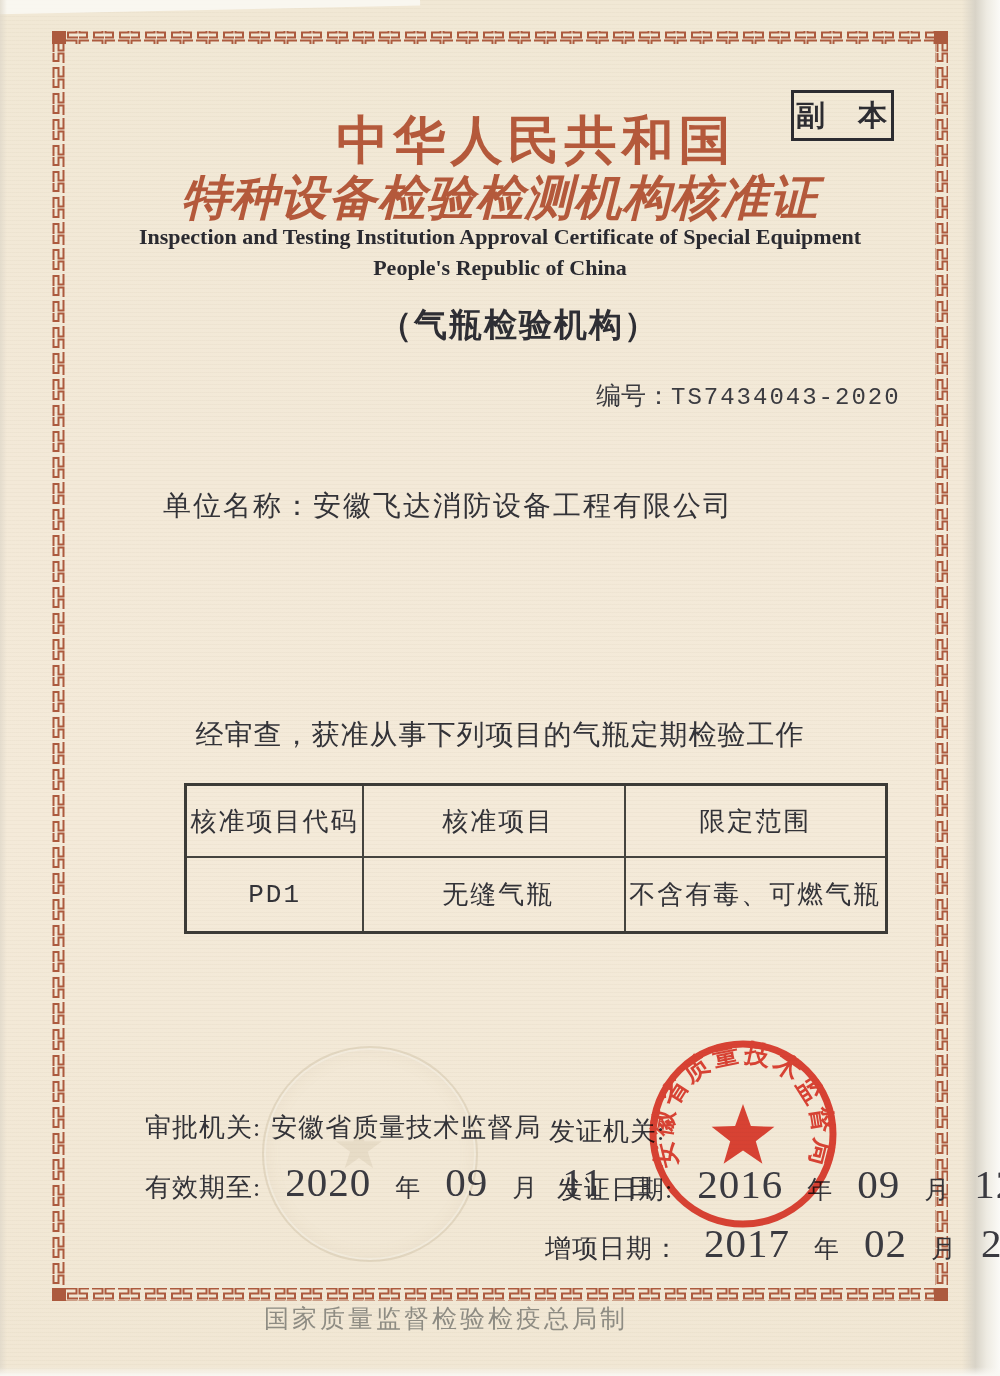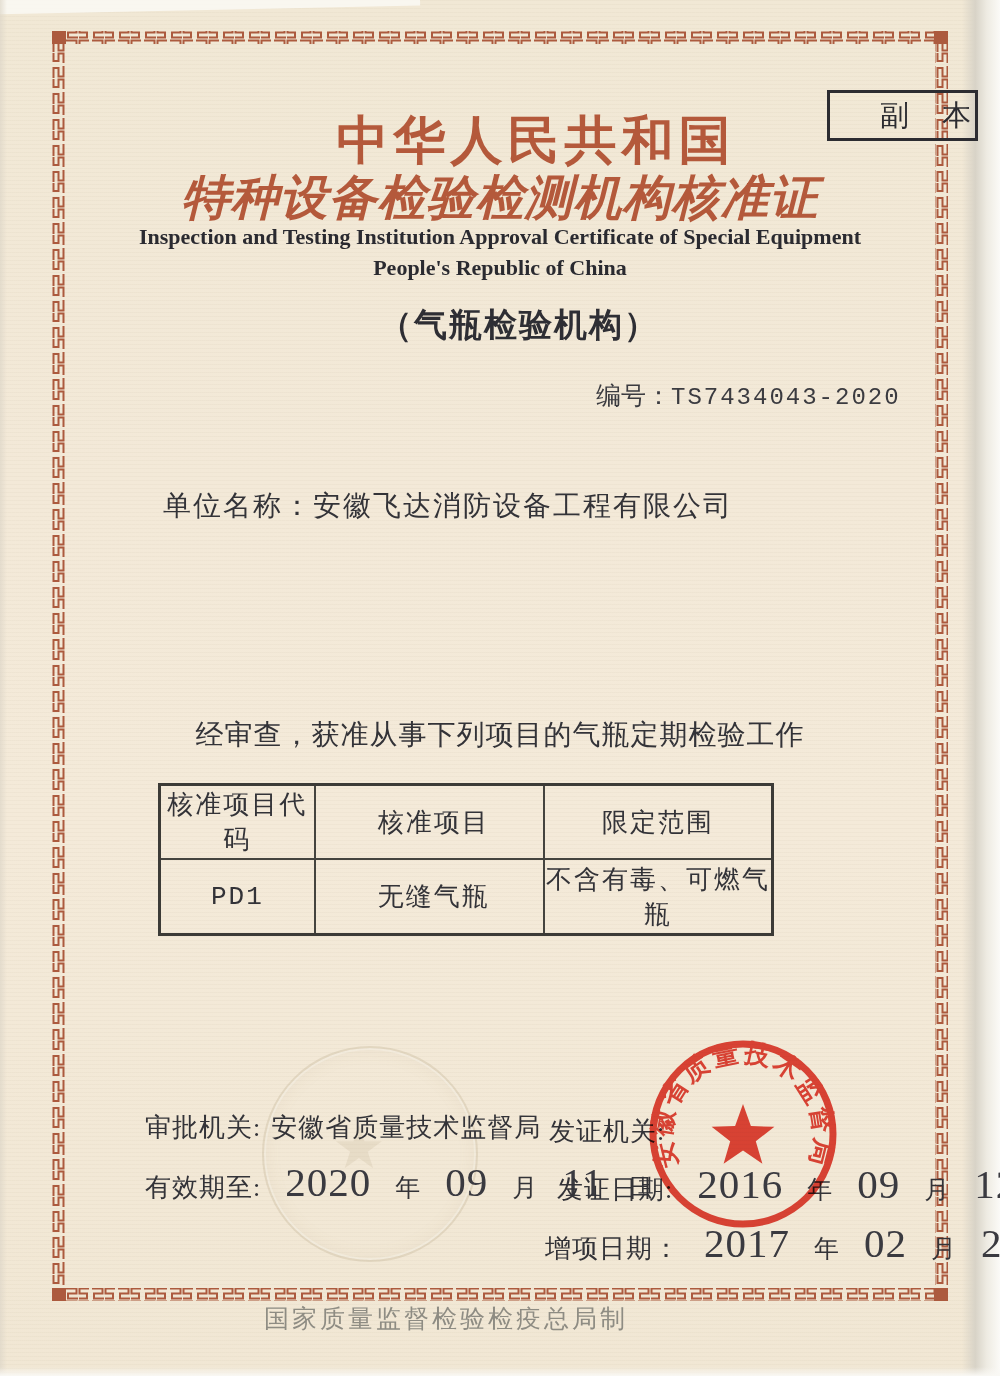--- a/index.html
+++ b/index.html
@@ -15,23 +15,23 @@
   
   .edge-right{right:0;top:0;width:38px;height:100%;
     background:linear-gradient(90deg, rgba(220,214,202,0) 0%, #d8d3c7 35%, #eeebe2 65%, #fbfaf7 100%);}
   .edge-bottom{left:0;bottom:0;width:100%;height:9px;
     background:linear-gradient(0deg,#f9f8f4 0%, rgba(255,255,255,0) 100%);}
   .edge-top{left:-10px;top:-8px;width:430px;height:18px;background:#fbfaf6;transform:rotate(-1.2deg);opacity:.8;}
   .edge-left{left:0;top:0;width:7px;height:100%;background:linear-gradient(90deg,#ddd6c8,rgba(255,255,255,0));opacity:.7;}
 
   .border-svg{left:0;top:0;pointer-events:none;}
 
-  .copy-badge{left:827px;top:90px;width:97px;height:45px;border:3px solid #2c2c31;
+  .copy-badge{left:791px;top:90px;width:97px;height:45px;border:3px solid #2c2c31;
     display:flex;align-items:center;justify-content:center;
-    font-size:29px;font-weight:400;letter-spacing:2px;color:#2c2c31;padding-left:48px;}
+    font-size:29px;font-weight:700;letter-spacing:2px;color:#2c2c31;}
 
   .title-cn1{left:0;top:106px;width:1000px;text-align:center;
     font-size:52px;font-weight:bold;color:#b4593b;letter-spacing:5px;margin-left:36px;}
   .title-cn2{left:0;top:166px;width:1000px;text-align:center;
     font-size:48px;font-weight:bold;color:#b4593b;letter-spacing:1px;font-style:italic;}
   .title-en1{left:0;top:224px;width:1000px;text-align:center;
     font-size:22px;font-weight:bold;color:#2a2a30;}
   .title-en2{left:0;top:255px;width:1000px;text-align:center;
     font-size:22px;font-weight:bold;color:#2a2a30;}
   .subtitle{left:0;top:303px;width:1000px;text-align:center;
@@ -41,21 +41,21 @@
   .serial .val{font-family:"Liberation Mono","DejaVu Sans Mono",monospace;
     font-size:24px;letter-spacing:2px;}
 
   .unit-line{left:163px;font-size:28px;color:#333338;letter-spacing:2px;}
   .unit-name{top:487px;}
   .unit-addr{top:551px;}
 
   .note{left:0;top:716px;width:1000px;text-align:center;font-size:28px;
     color:#333338;letter-spacing:1px;}
 
-  table.approval{position:absolute;left:158px;top:783px;width:616px;
+  table.approval{position:absolute;left:184px;top:783px;width:704px;
     border-collapse:collapse;table-layout:fixed;}
   table.approval td{border:2px solid #45443f;text-align:center;
     font-size:26px;color:#333338;letter-spacing:2px;}
   table.approval{border:3px solid #3c3b37;}
   table.approval tr.hdr td{height:68px;}
   table.approval tr.row td{height:71px;}
   td.c1{width:25.5%;} td.c2{width:36.6%;padding-left:10px;} td.c3{width:37.9%;}
   td.code{font-family:"Liberation Mono","DejaVu Sans Mono",monospace;font-size:24px;letter-spacing:1px;}
 
   .field-line{font-size:26px;color:#333338;letter-spacing:1px;white-space:nowrap;}

